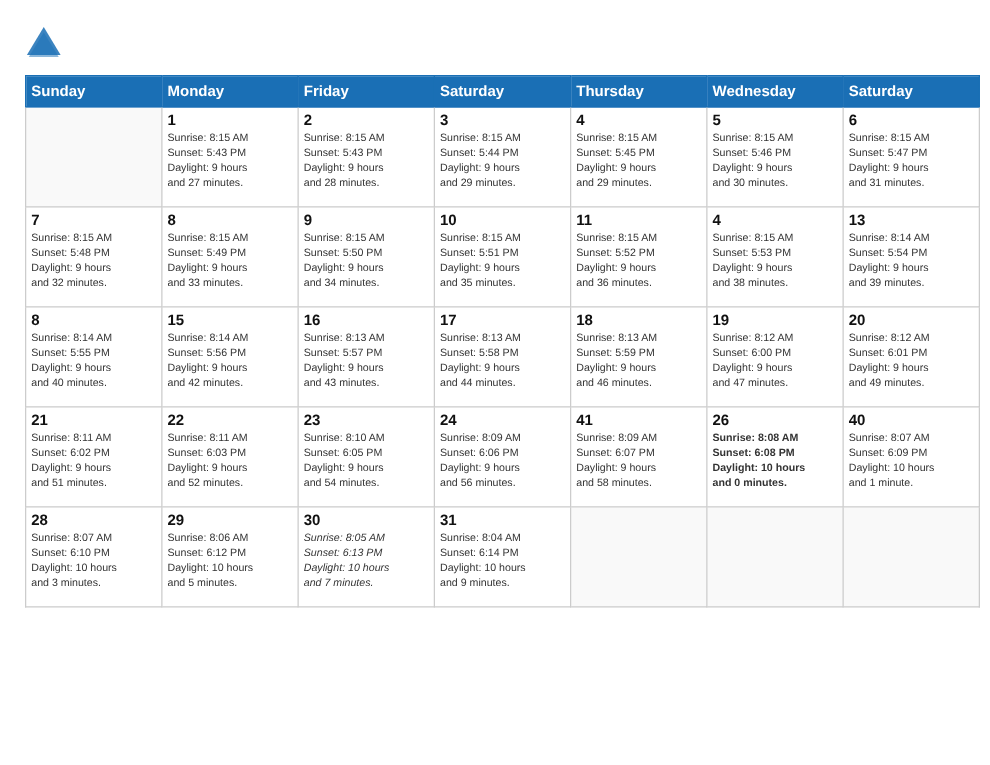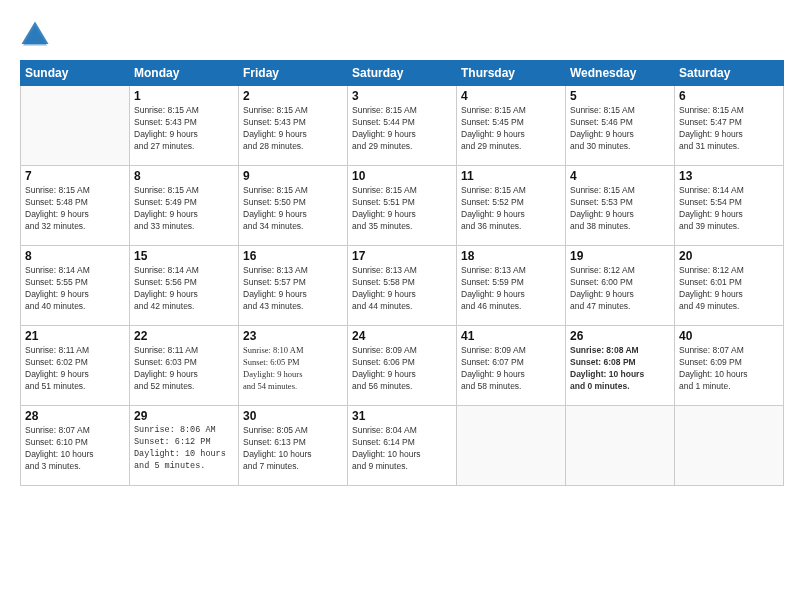--- a/index.html
+++ b/index.html
@@ -273,21 +273,21 @@
           </td>
           <td>
             <span class="day-num">22</span>
             <div class="day-info" style="white-space: pre-line;">Sunrise: 8:11 AM
 Sunset: 6:03 PM
 Daylight: 9 hours
 and 52 minutes.</div>
           </td>
           <td>
             <span class="day-num">23</span>
-            <div class="day-info" style="white-space: pre-line; font-family: Liberation Serif, serif;">Sunrise: 8:10 AM
+            <div class="day-info" style="white-space: pre-line;">Sunrise: 8:10 AM
 Sunset: 6:05 PM
 Daylight: 9 hours
 and 54 minutes.</div>
           </td>
           <td>
             <span class="day-num">24</span>
             <div class="day-info" style="white-space: pre-line;">Sunrise: 8:09 AM
 Sunset: 6:06 PM
 Daylight: 9 hours
 and 56 minutes.</div>
@@ -317,28 +317,28 @@
         <tr>
           <td>
             <span class="day-num">28</span>
             <div class="day-info" style="white-space: pre-line;">Sunrise: 8:07 AM
 Sunset: 6:10 PM
 Daylight: 10 hours
 and 3 minutes.</div>
           </td>
           <td>
             <span class="day-num">29</span>
-            <div class="day-info" style="white-space: pre-line; font-family: Liberation Mono, monospace;">Sunrise: 8:06 AM
+            <div class="day-info" style="white-space: pre-line;">Sunrise: 8:06 AM
 Sunset: 6:12 PM
 Daylight: 10 hours
 and 5 minutes.</div>
           </td>
           <td>
             <span class="day-num">30</span>
-            <div class="day-info" style="white-space: pre-line;">Sunrise: 8:05 AM
+            <div class="day-info" style="white-space: pre-line; font-style: italic;">Sunrise: 8:05 AM
 Sunset: 6:13 PM
 Daylight: 10 hours
 and 7 minutes.</div>
           </td>
           <td>
             <span class="day-num">31</span>
             <div class="day-info" style="white-space: pre-line;">Sunrise: 8:04 AM
 Sunset: 6:14 PM
 Daylight: 10 hours
 and 9 minutes.</div>

